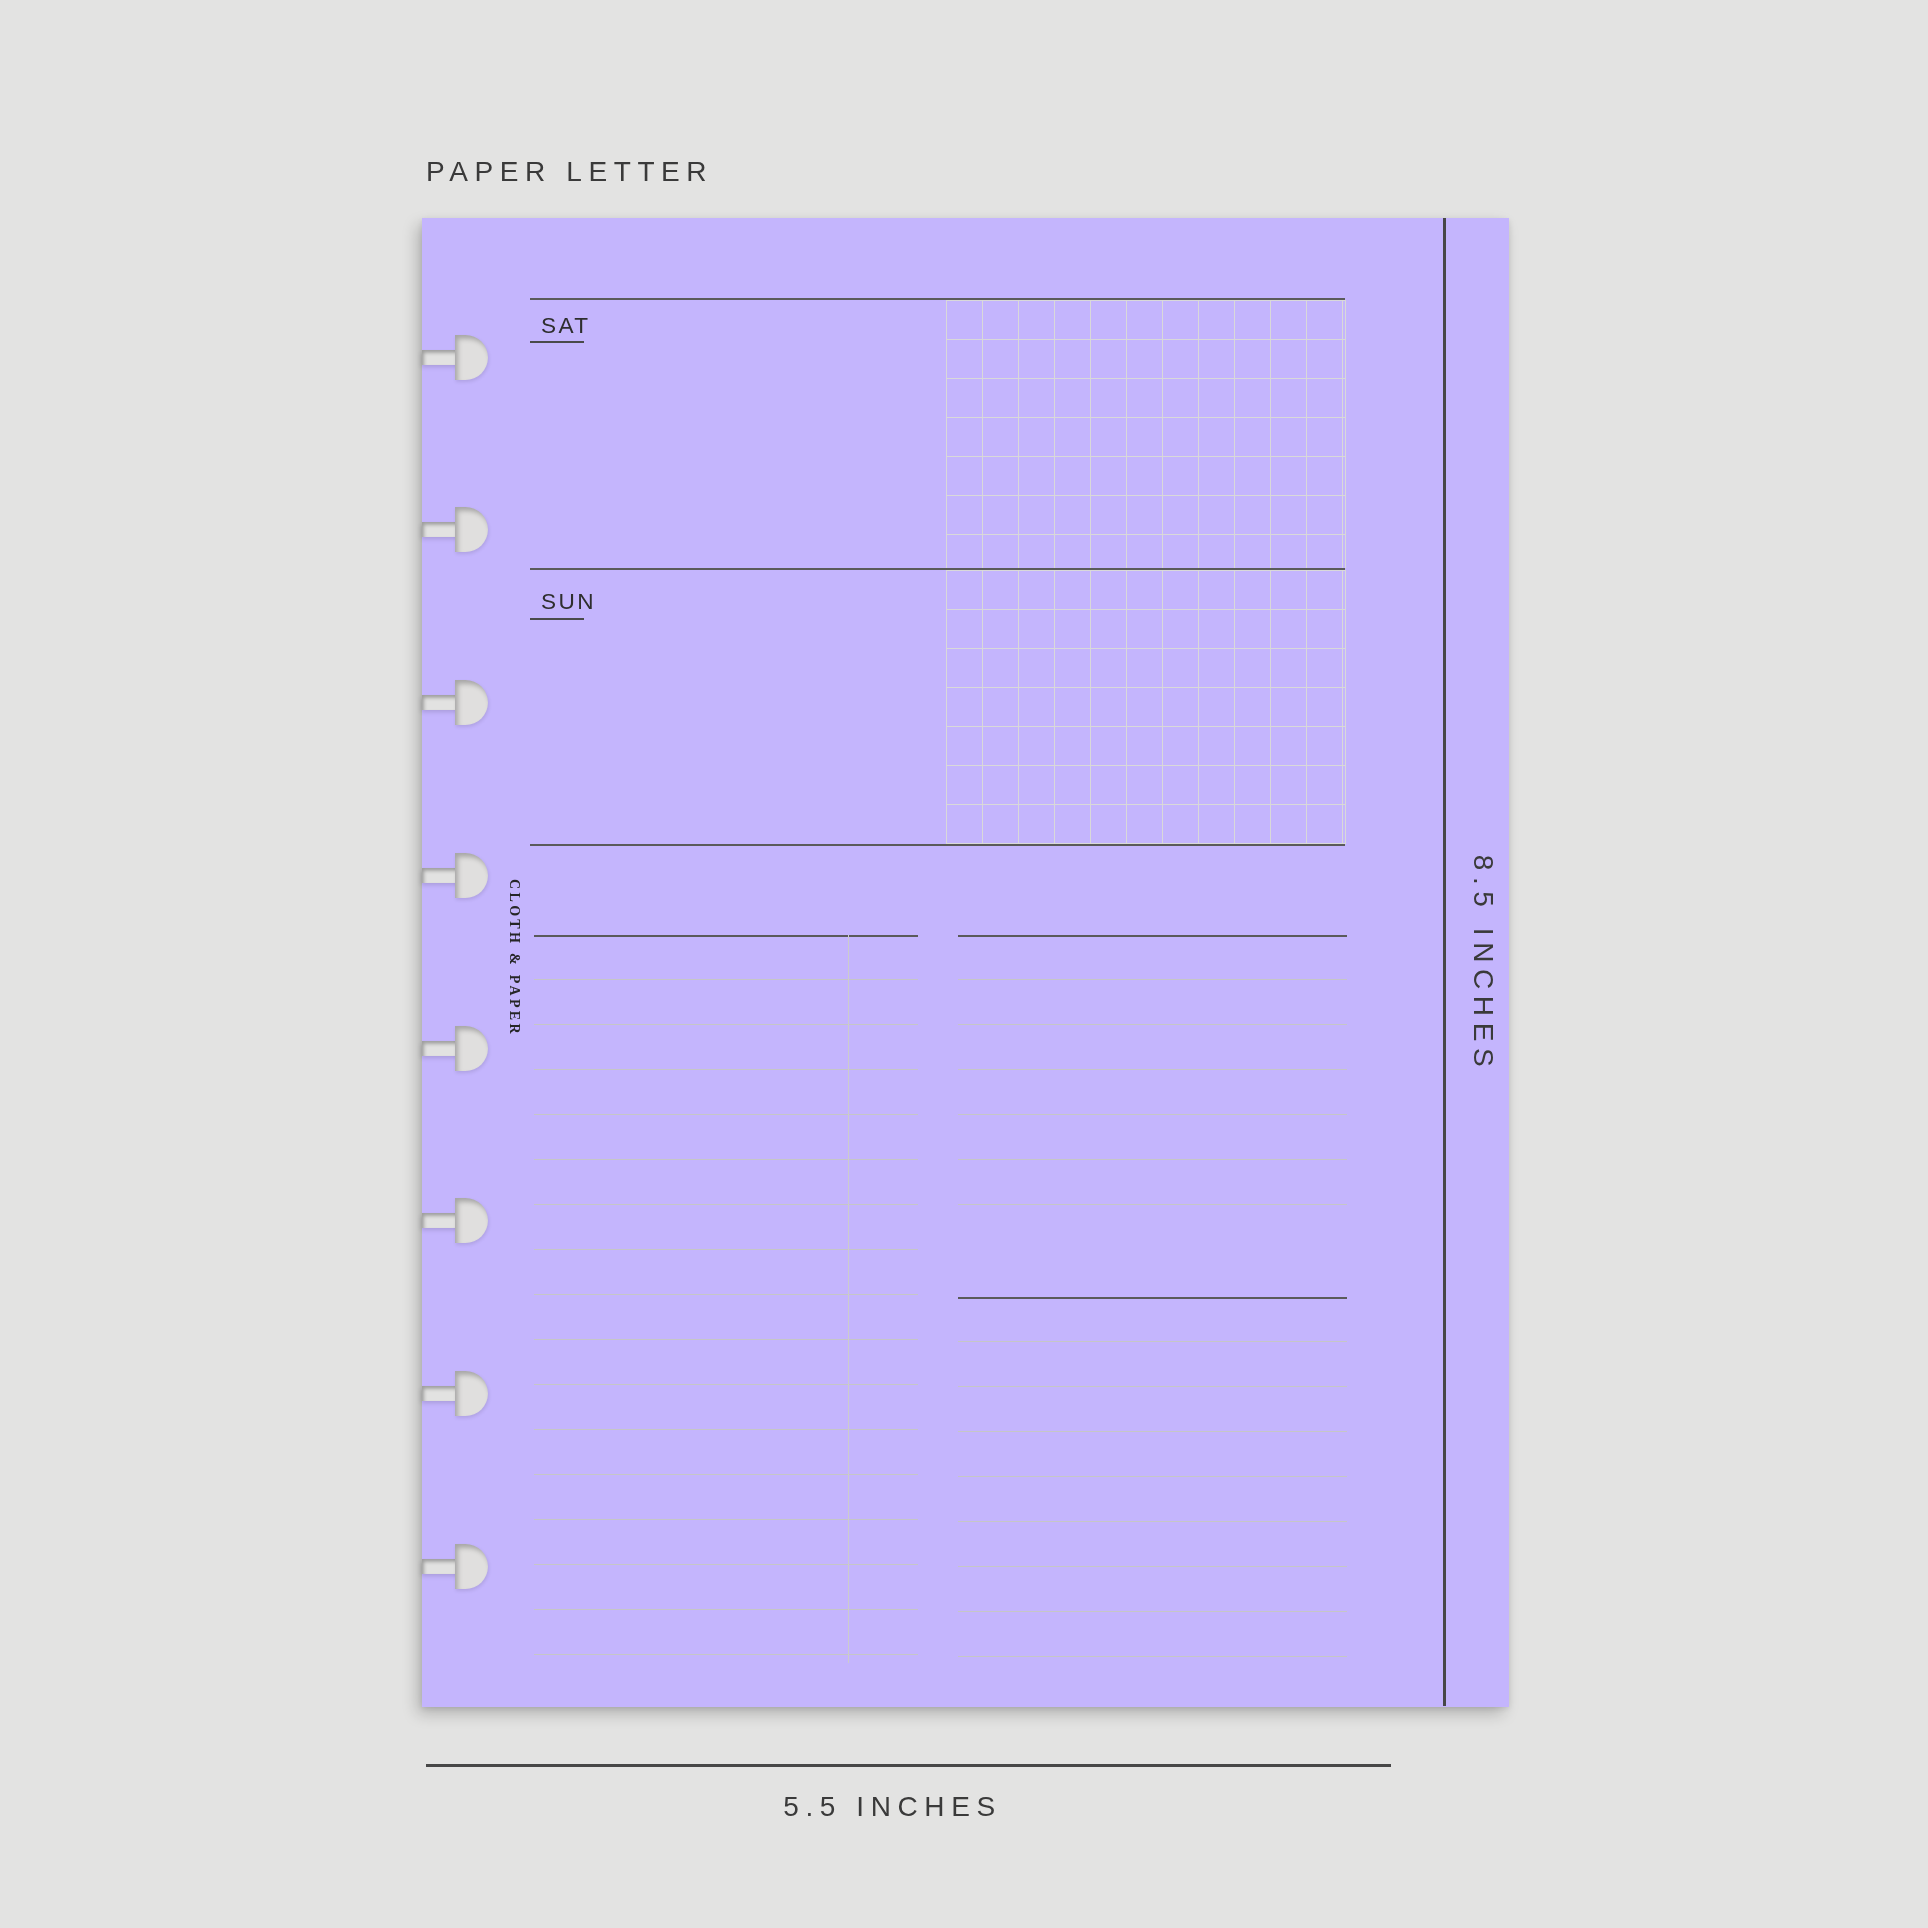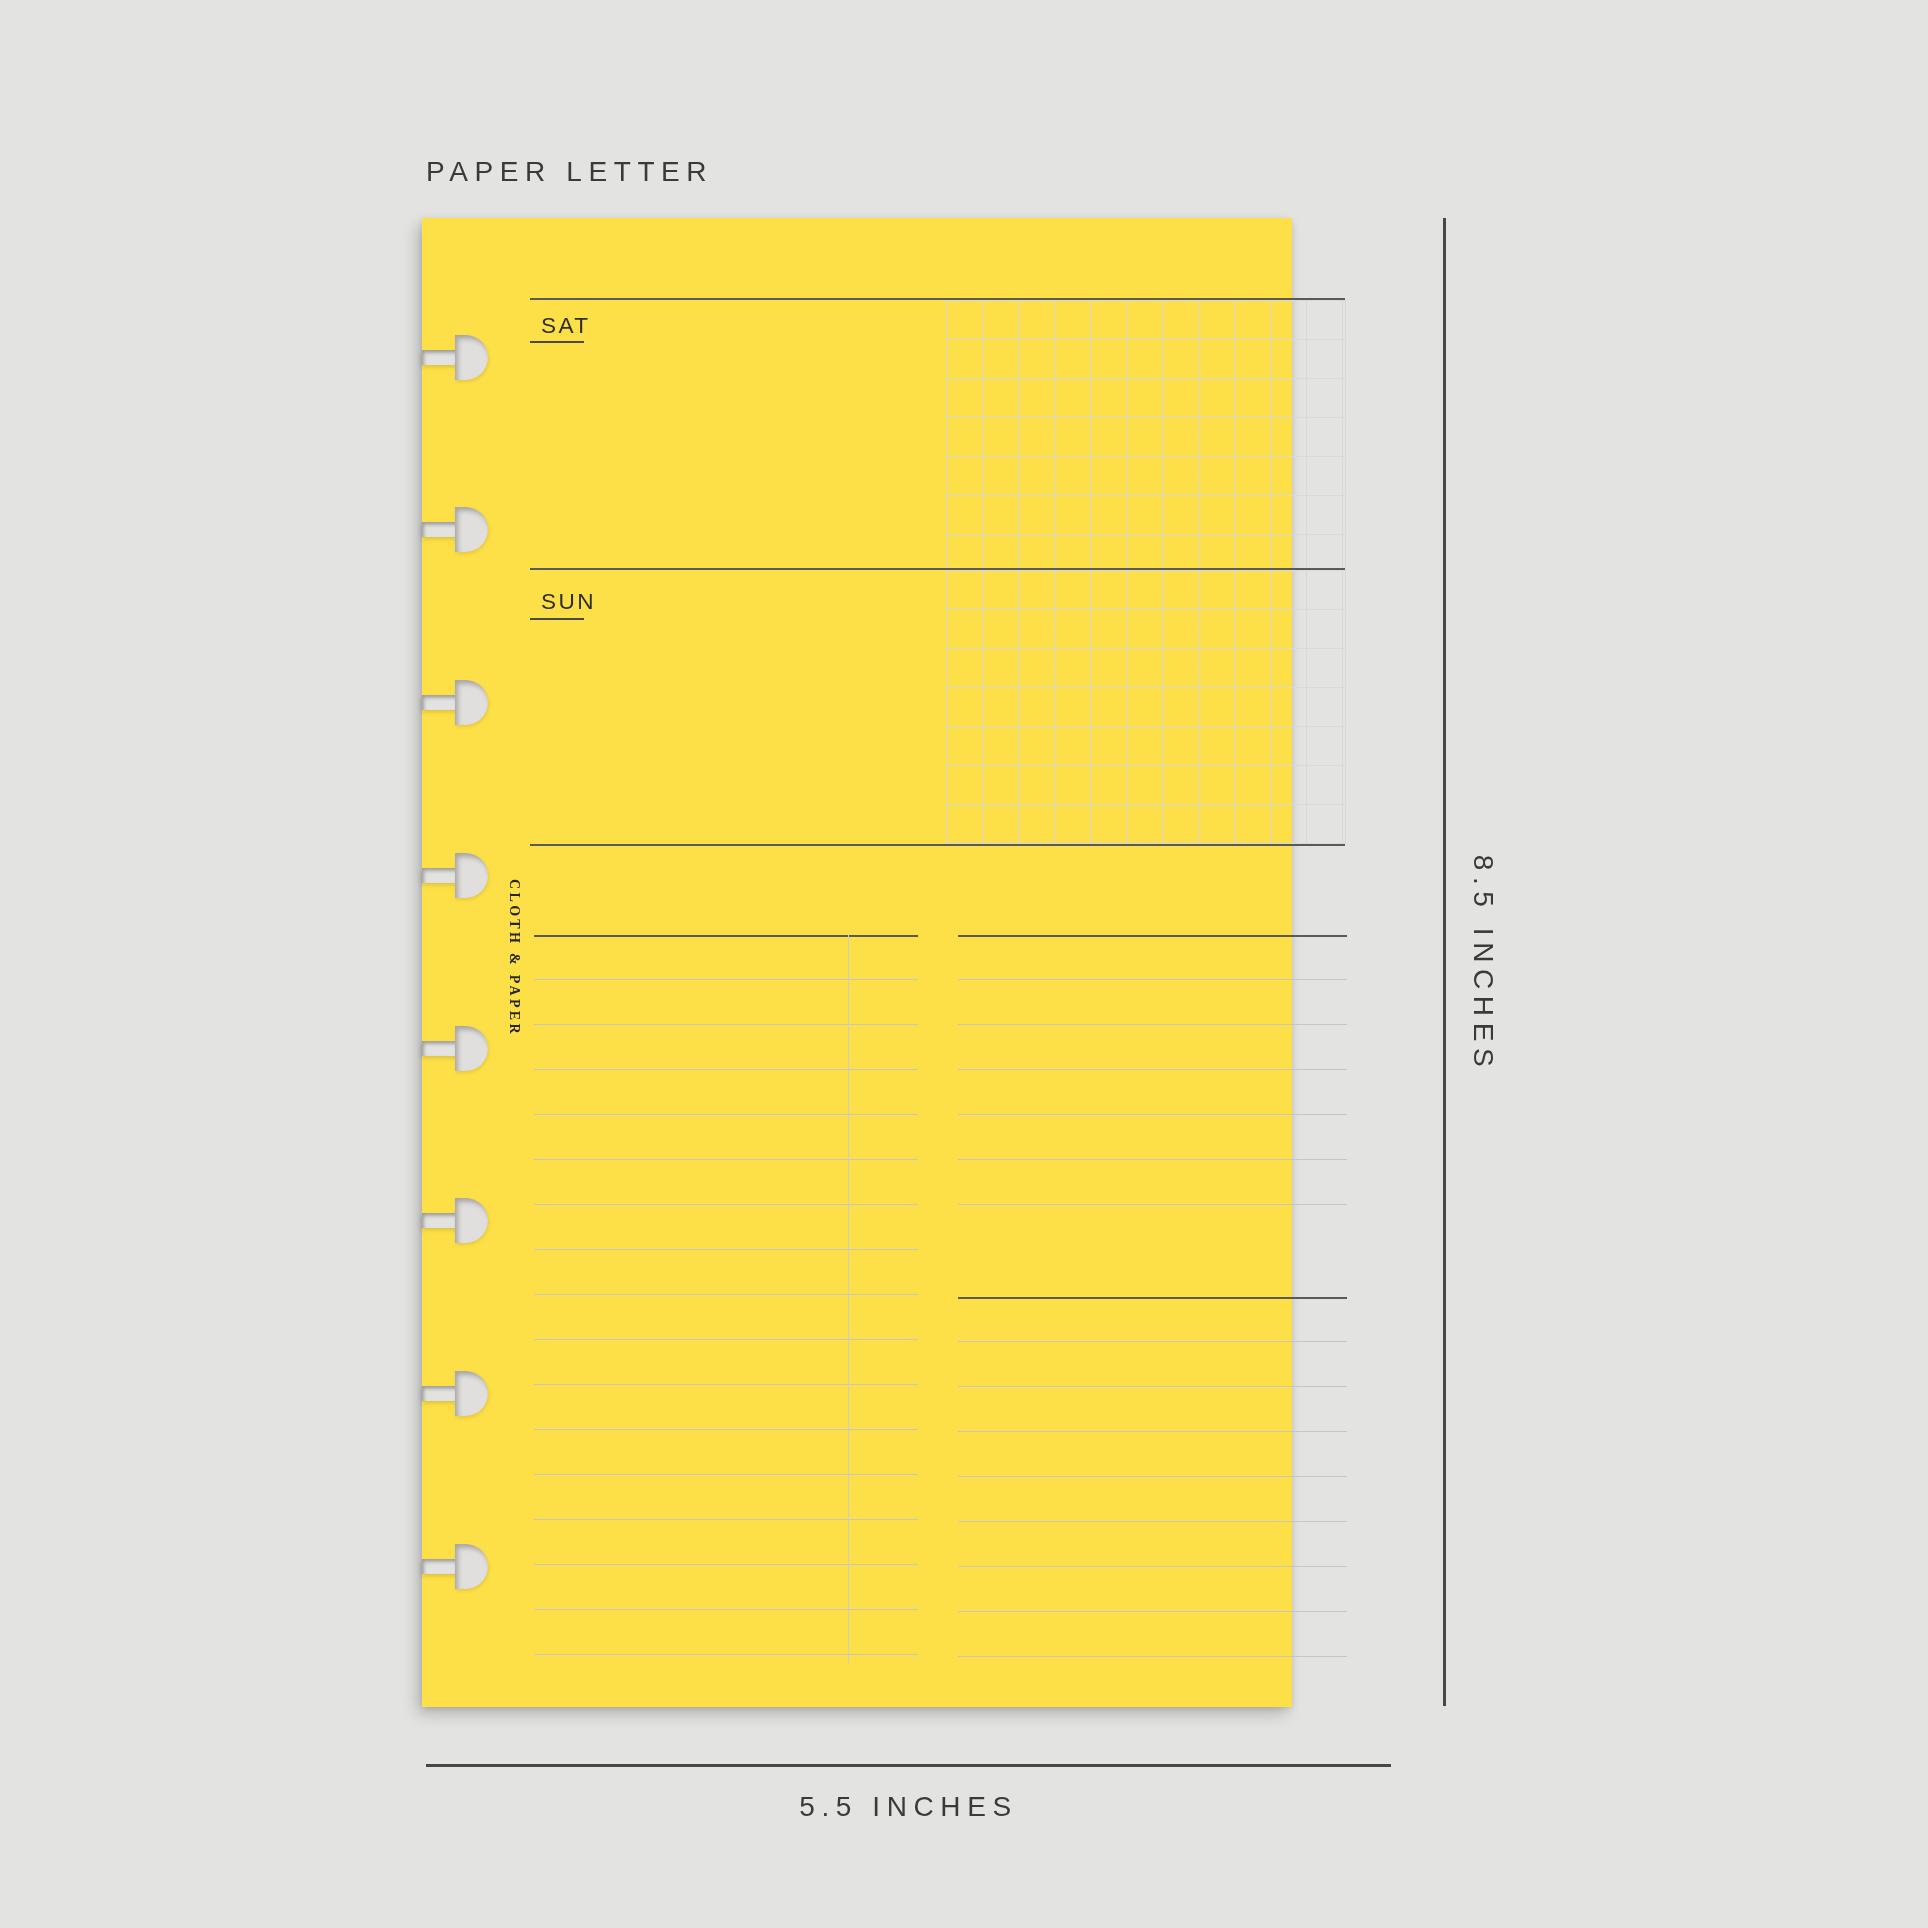--- a/index.html
+++ b/index.html
@@ -14,30 +14,30 @@
 
   
   .dim-label{
     color:#3a3a3a;
     font-size:28px;
     font-weight:400;
     letter-spacing:6.6px;
     white-space:nowrap;
   }
   #size-label{position:absolute;left:426px;top:156px;}
-  #dim-h-label{position:absolute;left:426px;top:1791px;width:965px;text-align:center;}
+  #dim-h-label{position:absolute;left:410px;top:1791px;width:965px;text-align:center;}
   #dim-v-label{position:absolute;left:1483px;top:964px;transform:translate(-50%,-50%) rotate(90deg);}
 
   #dim-v-line{position:absolute;left:1443px;top:218px;width:2.8px;height:1488px;background:#474747;}
   #dim-h-line{position:absolute;left:426px;top:1764px;width:965px;height:2.8px;background:#474747;}
 
   
   #page{
-    position:absolute;left:422px;top:218px;width:870px;height:1489px;
-    background:#fde047;
+    position:absolute;left:422px;top:218px;width:1087px;height:1489px;
+    background:#c4b5fd;
     box-shadow:-4.7px 6.6px 15px rgba(0,0,0,0.22), 0 1.9px 5.6px rgba(0,0,0,0.10);
   }
 
   
   .punch{position:absolute;left:0;width:68px;height:45px;}
   .punch .slot{
     position:absolute;left:0;top:15px;width:41px;height:15px;
     background:#e2e2e1;
     box-shadow:inset 1.9px 2.8px 3.8px rgba(0,0,0,0.30), -0.9px 2.8px 4.7px rgba(0,0,0,0.14);
   }

